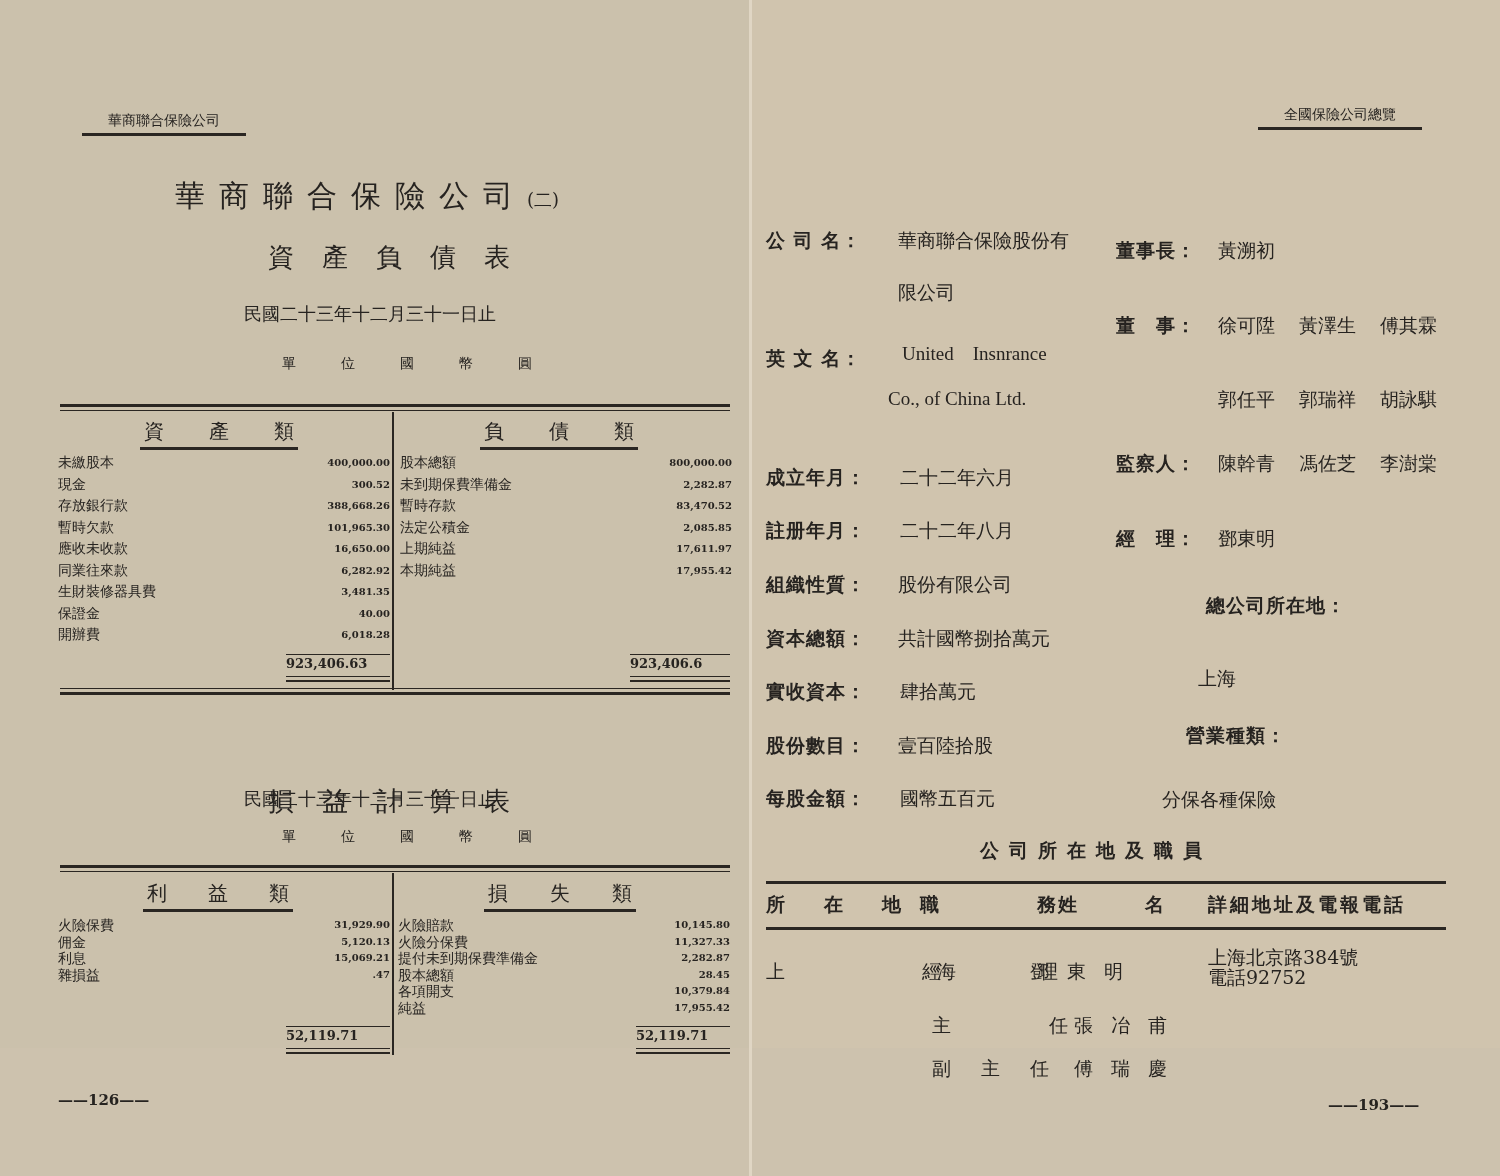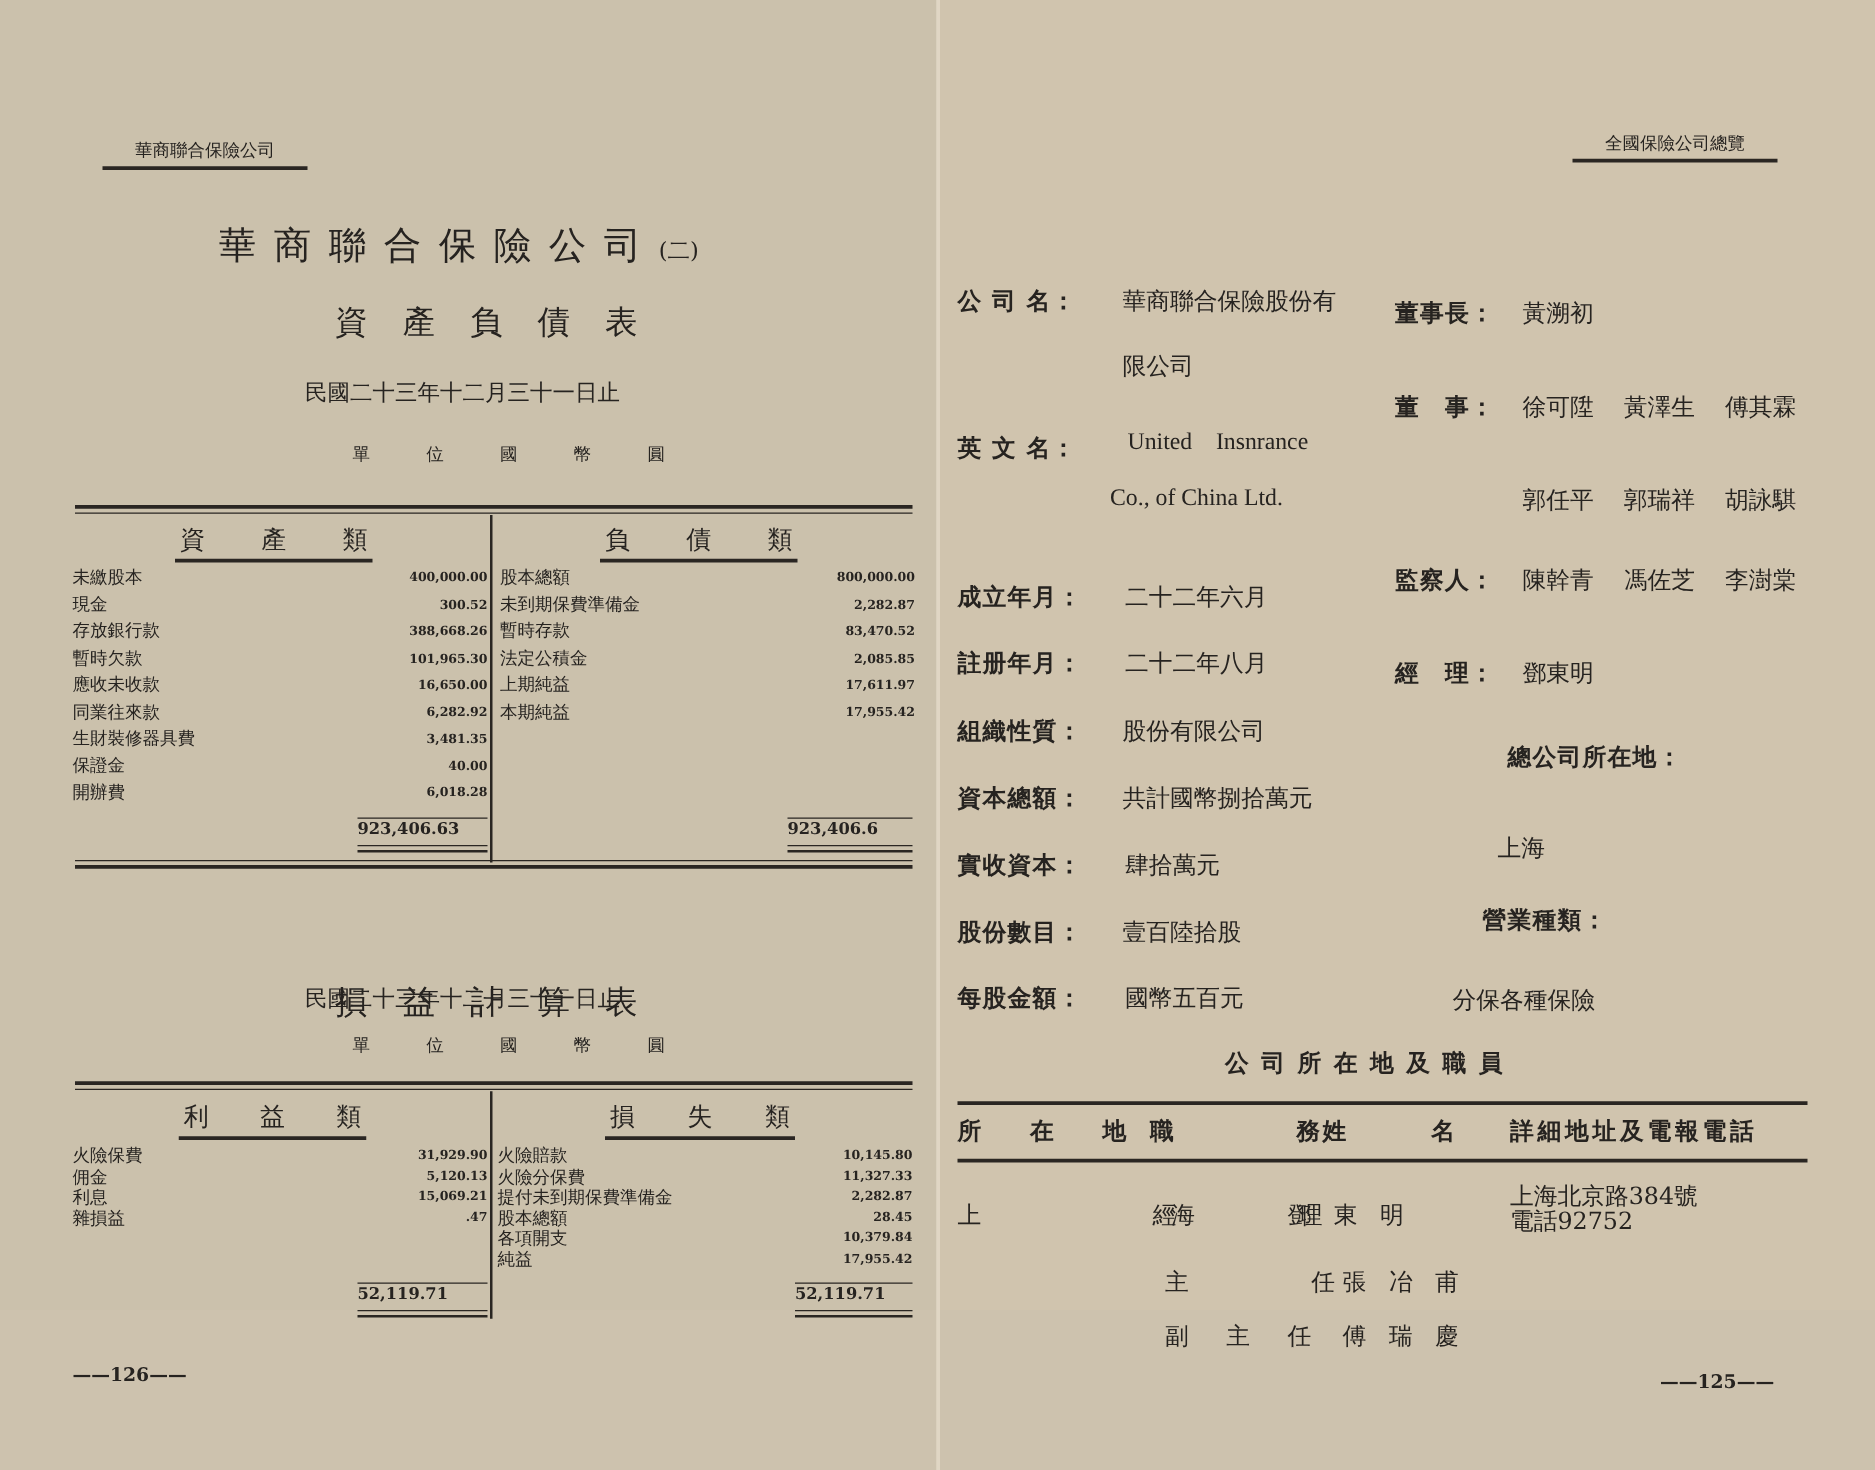--- a/index.html
+++ b/index.html
@@ -316,14 +316,14 @@
   </div>
   <div class="abs" style="left:0; top:1013px; width:748px;">
     <div class="abs tbl-cell" style="left:180px; top:0; white-space:pre; letter-spacing:20px;">主　　任</div>
     <div class="abs tbl-cell" style="left:322px; top:0; white-space:pre; letter-spacing:6px;">張 冶 甫</div>
   </div>
   <div class="abs" style="left:0; top:1056px; width:748px;">
     <div class="abs tbl-cell" style="left:180px; top:0; white-space:pre; letter-spacing:12px;">副 主 任</div>
     <div class="abs tbl-cell" style="left:322px; top:0; white-space:pre; letter-spacing:6px;">傅 瑞 慶</div>
   </div>
 
-  <div class="abs page-num" style="left:576px; top:1096px;">——125——</div>
+  <div class="abs page-num" style="left:576px; top:1096px;">——193——</div>
 </div>
 
 </body></html>

